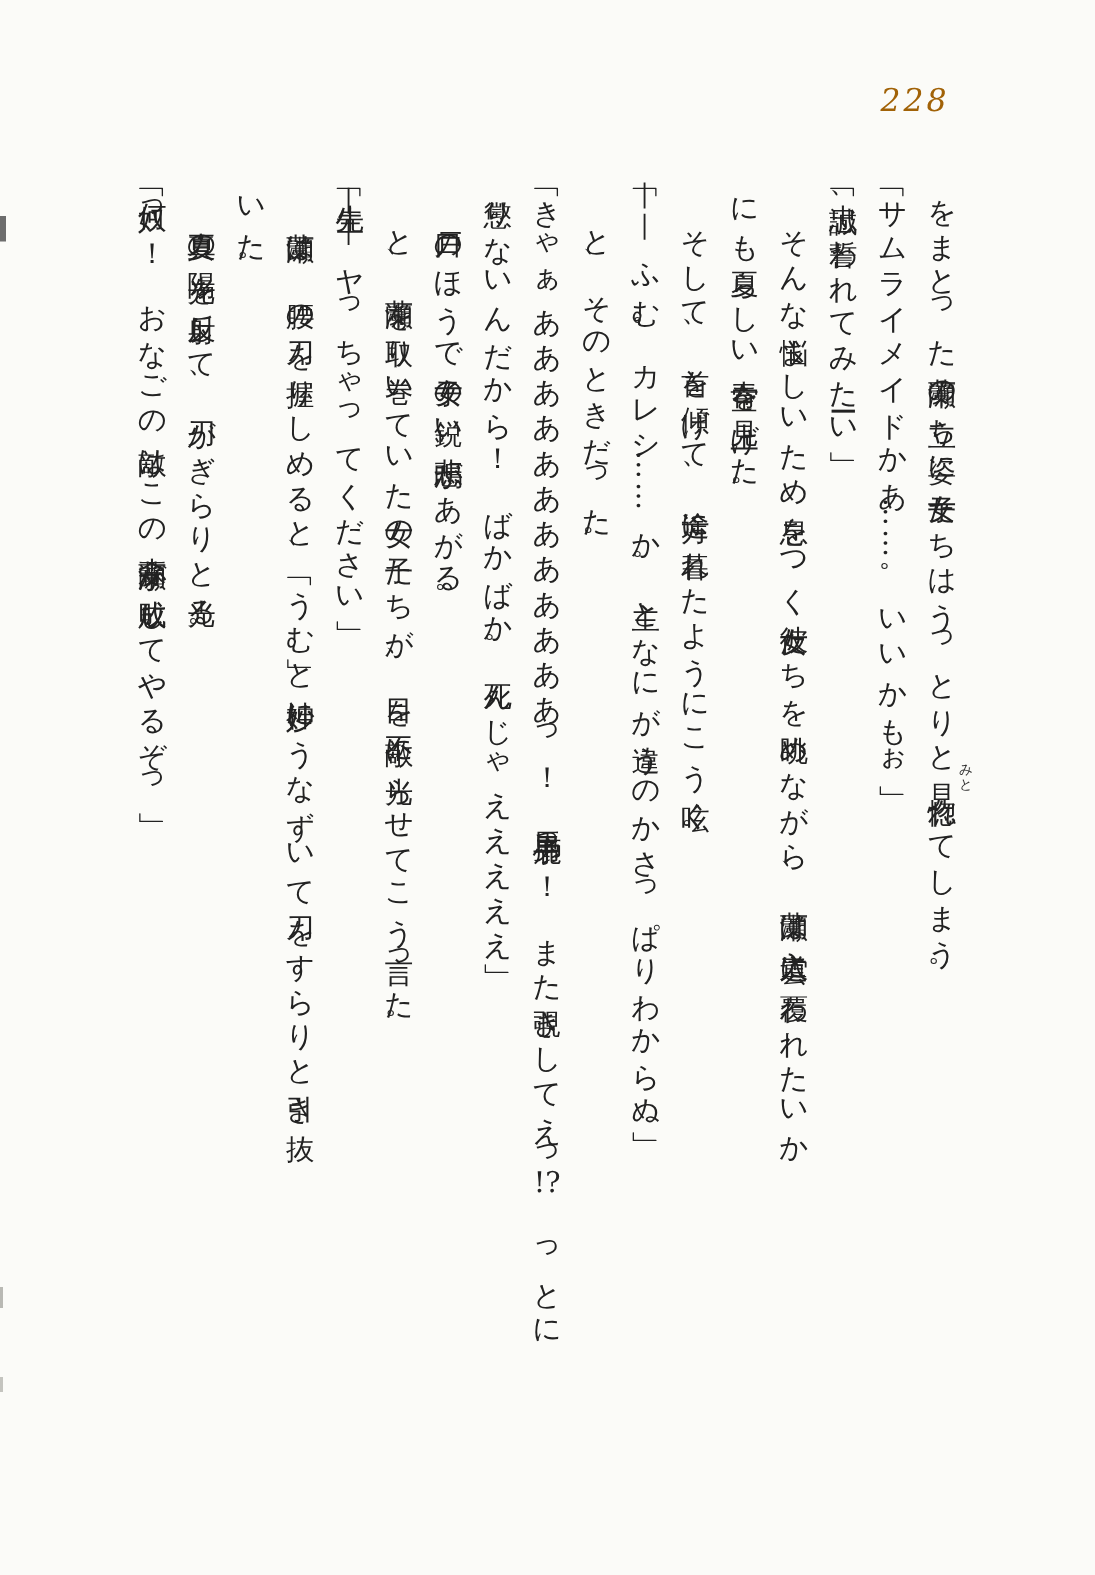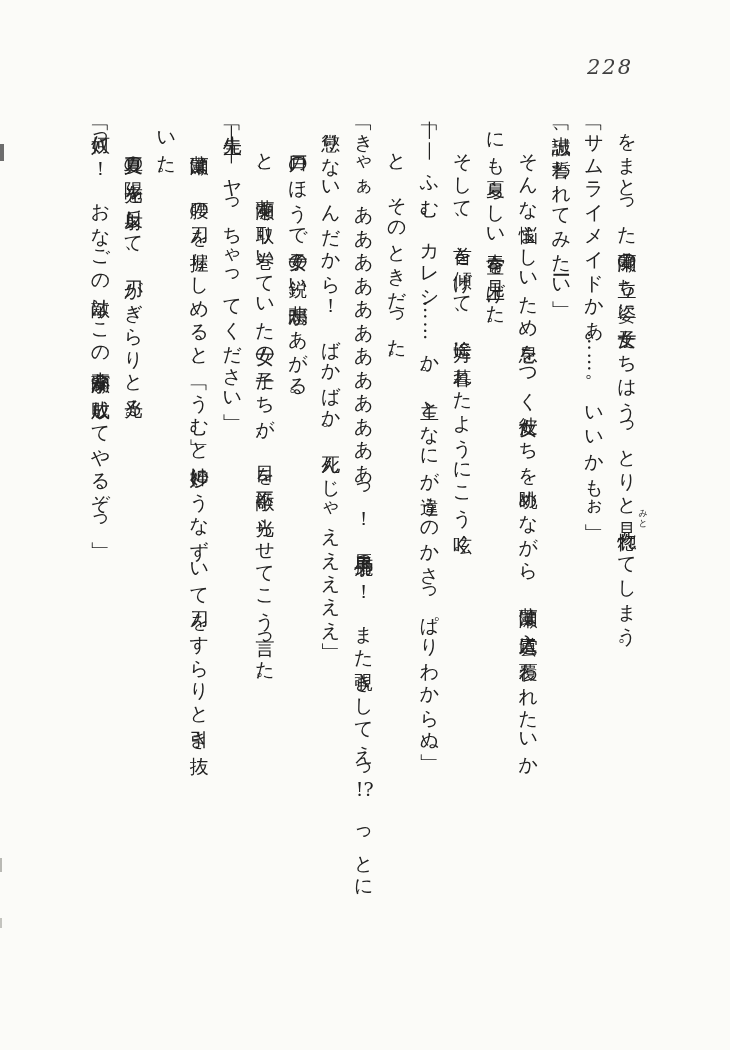--- a/index.html
+++ b/index.html
@@ -16,21 +16,21 @@
     font-family: "DejaVu Serif", "Liberation Serif", serif;
   }
   .page-number {
     position: absolute;
     top: 55px;
     left: 587px;
     font-family: "DejaVu Serif", "Liberation Serif", serif;
     font-style: italic;
     font-size: 21px;
     letter-spacing: 2px;
-    color: #404040;
+    color: #a16207;
   }
   .text-area {
     position: absolute;
     top: 119px;
     right: 82px;
     height: 828px;
     writing-mode: vertical-rl;
     text-orientation: mixed;
     font-size: 19px;
     letter-spacing: 1.8px;

